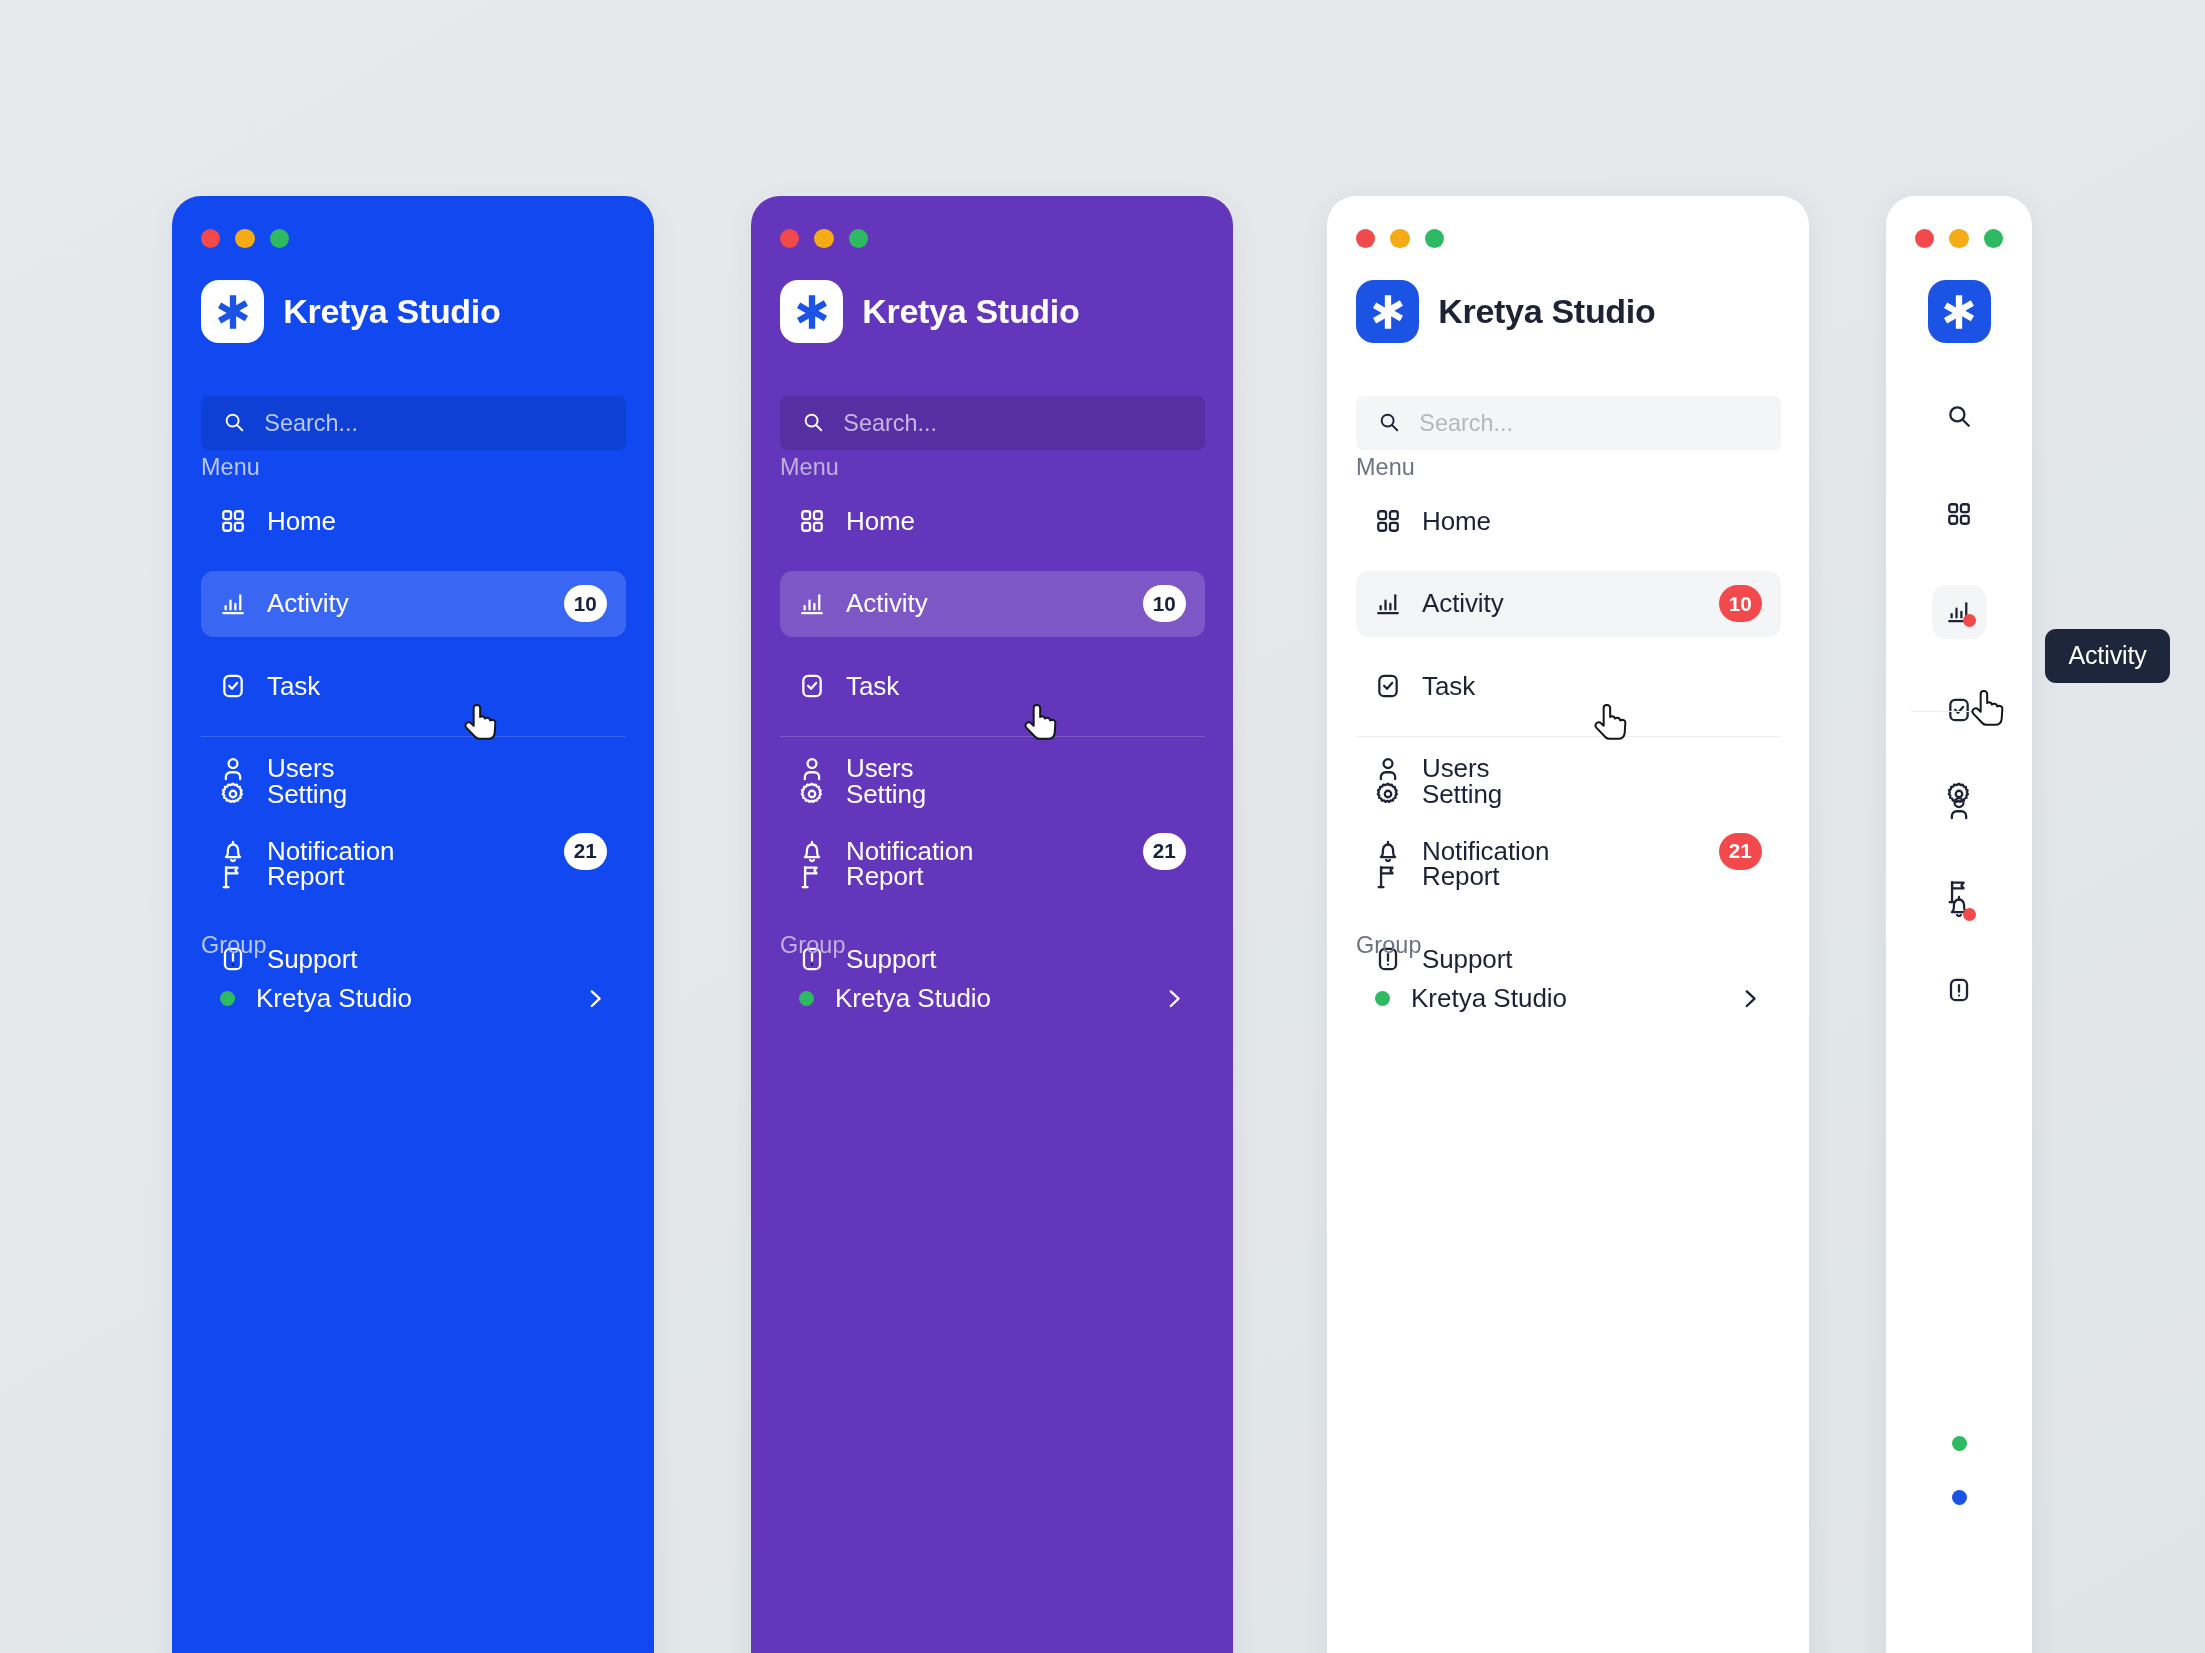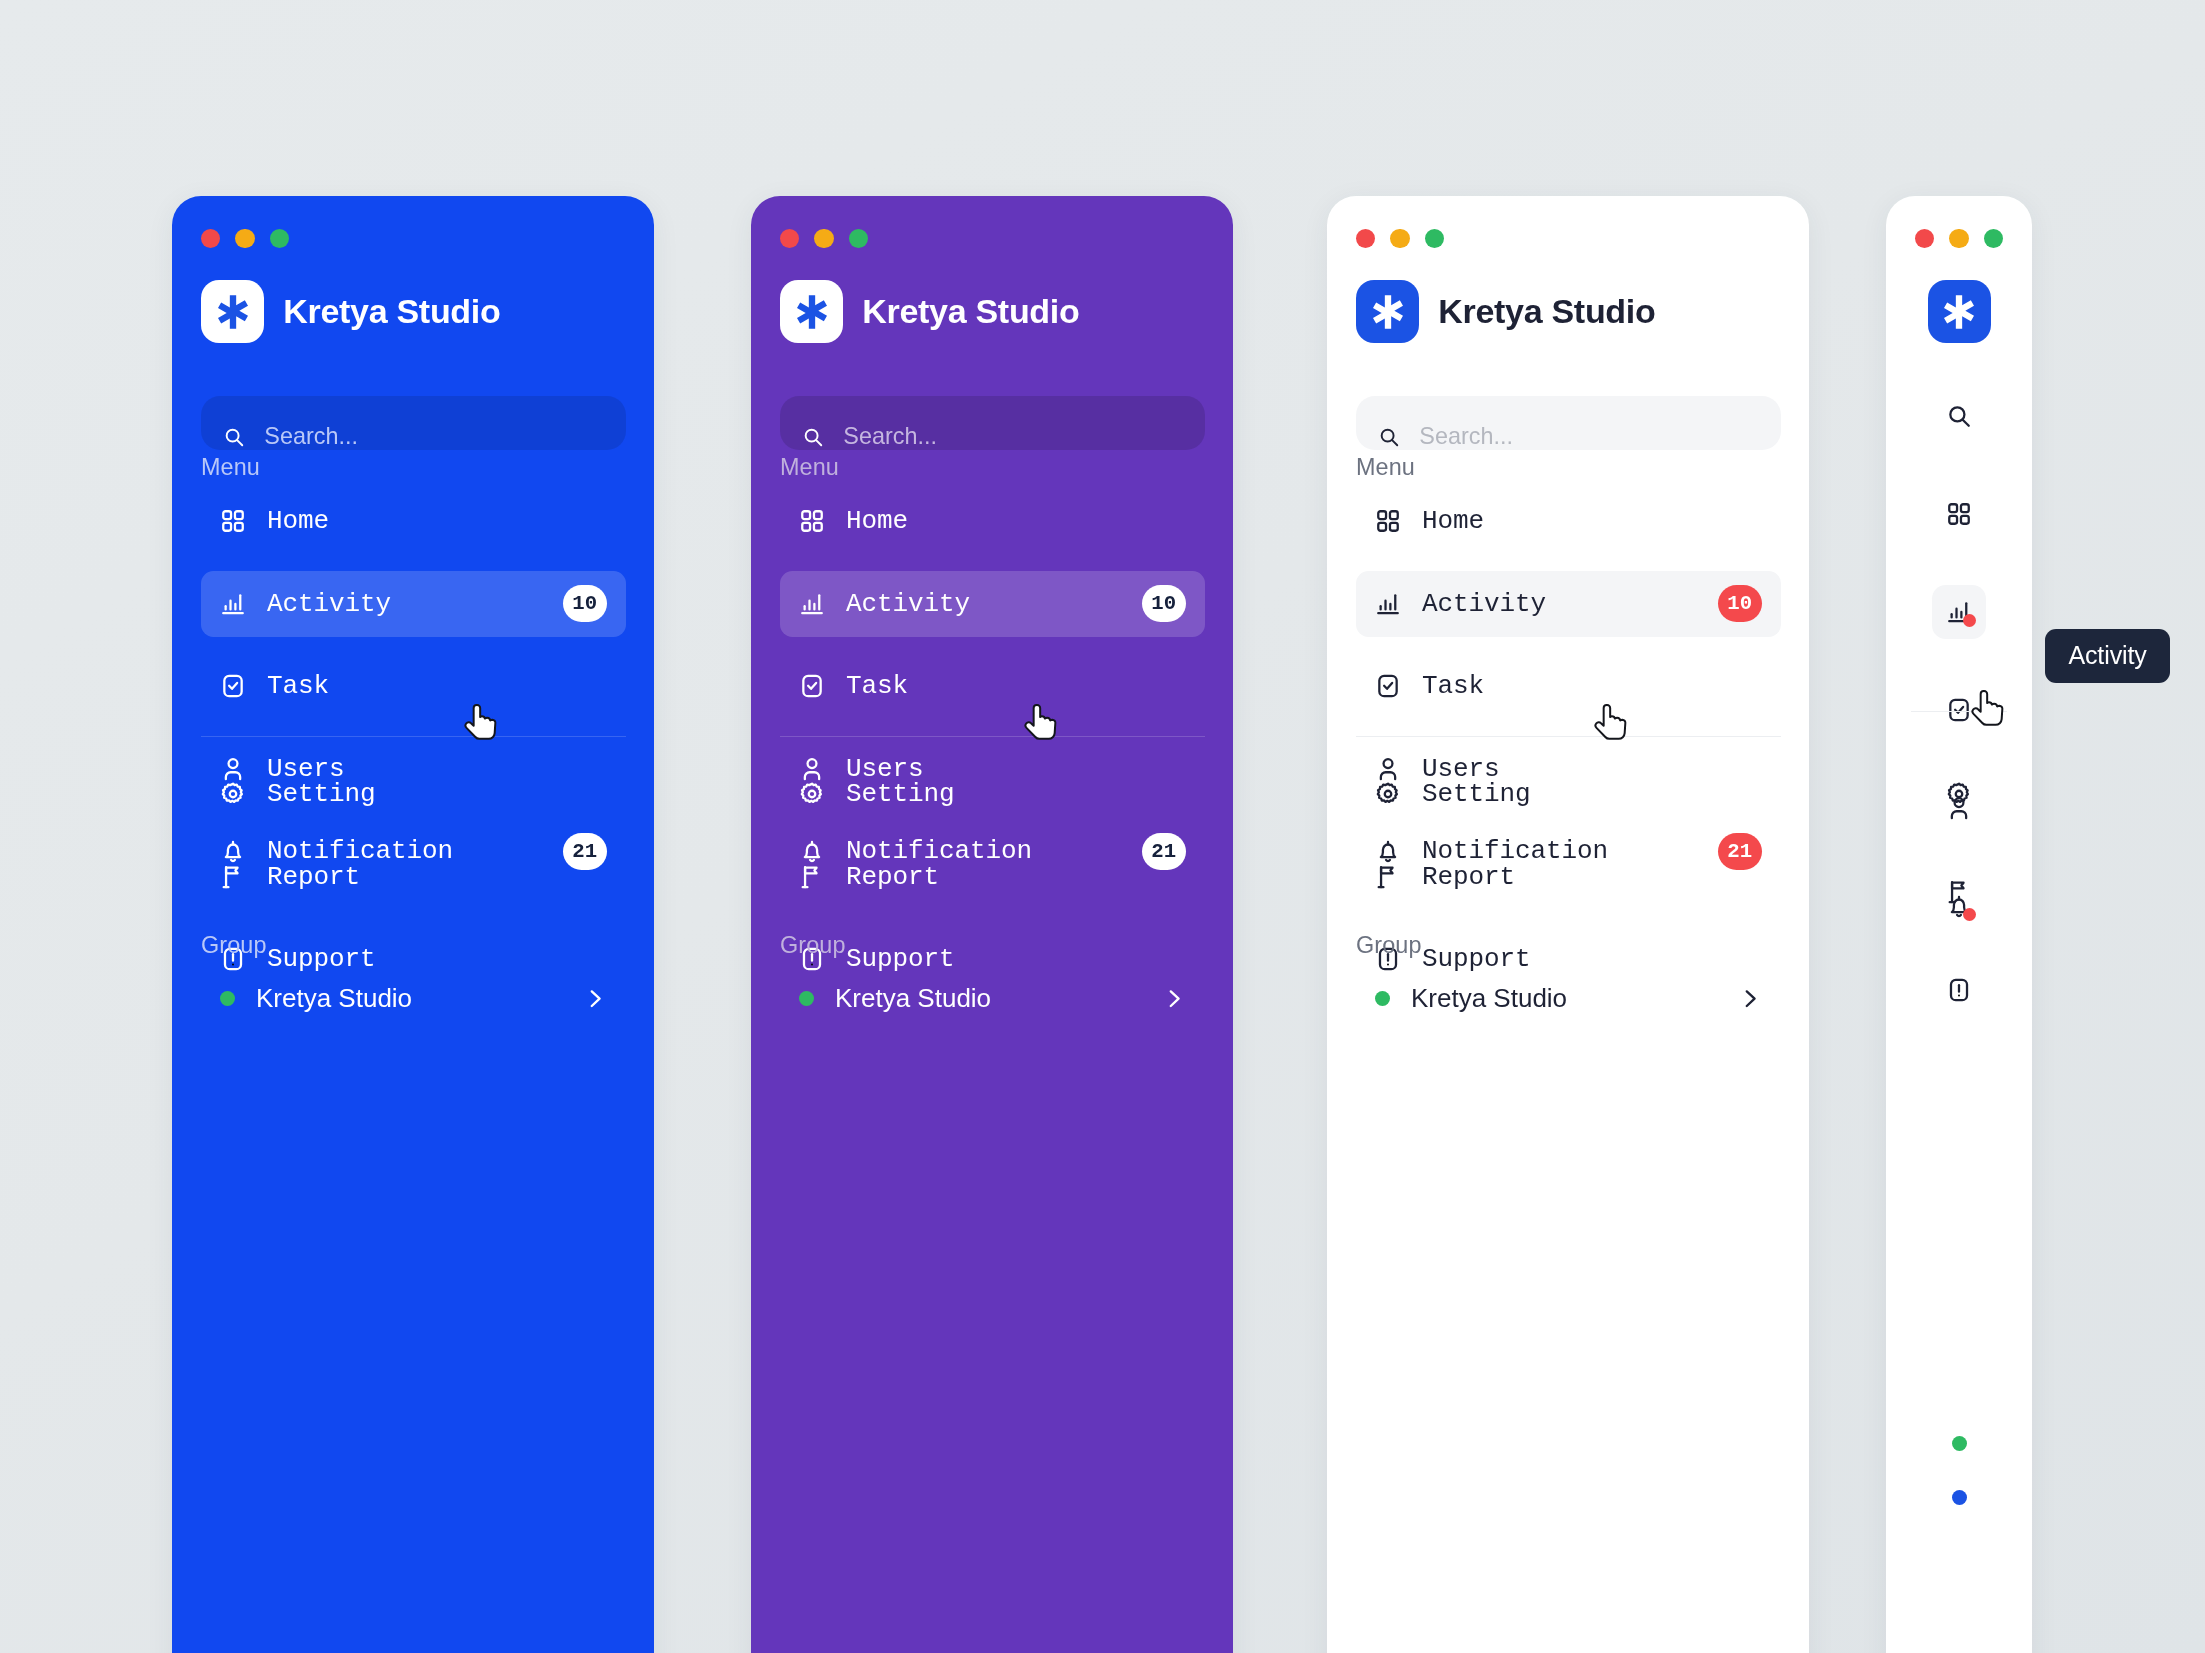--- a/index.html
+++ b/index.html
@@ -84,23 +84,23 @@
 
   .p-rail .brand { left: 0; width: 146px; justify-content: center; gap: 0; }
 
   
   .search {
     position: absolute;
     left: 29px;
     top: 200px;
     width: 425px;
     height: 54px;
-    border-radius: 19px;
+    border-radius: 7px;
     display: flex;
-    align-items: flex-end;
+    align-items: center;
     padding: 0 22px;
     gap: 19.3px;
   }
   .p-blue  .search { background: rgba(0,0,0,.11); }
   .p-purple .search { background: rgba(0,0,0,.13); }
   .p-white .search { background: #f4f5f7; }
   .search svg { width: 22px; height: 22px; flex: 0 0 auto; }
   .p-blue .search svg, .p-purple .search svg { stroke: #ffffff; }
   .p-white .search svg { stroke: #1e2235; }
   .search-ph { font-size: 23.4px; }
@@ -119,21 +119,20 @@
   .p-purple .sec-label { color: #c0b1dd; }
   .p-white .sec-label { color: #6c7280; }
   .sec-label.menu  { top: 258px; }
   .sec-label.group { top: 736px; text-align: right; }
 
   
   .navlist {
     position: absolute;
     left: 29px;
     width: 425px;
-    font-family: Liberation Mono, monospace;
   }
   .navlist.primary   { top: 292px; }
   .navlist.secondary { top: 565px; }
 
   .navitem {
     height: 66px;
     display: flex;
     align-items: center;
     padding: 0 19.3px;
     border-radius: 12.4px;

